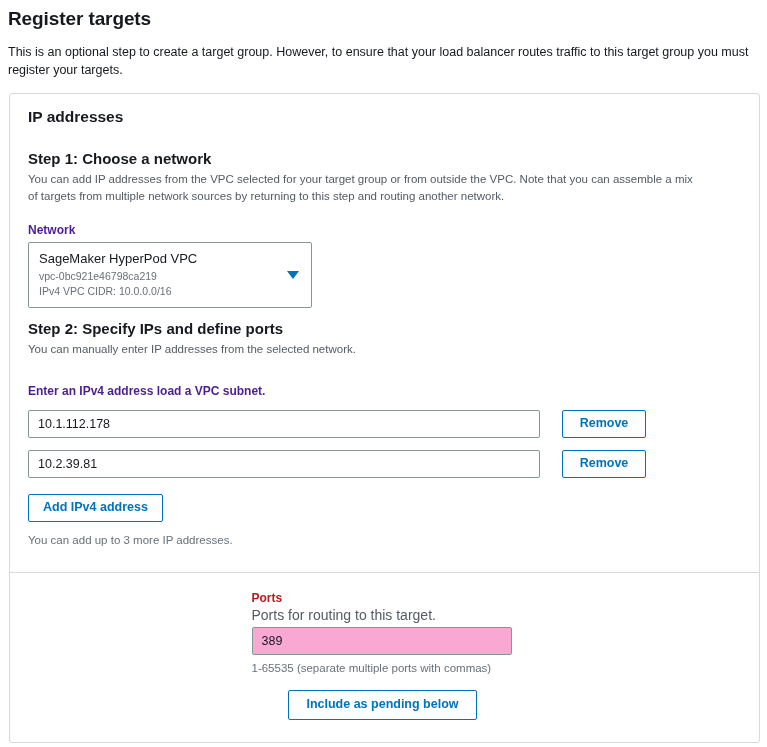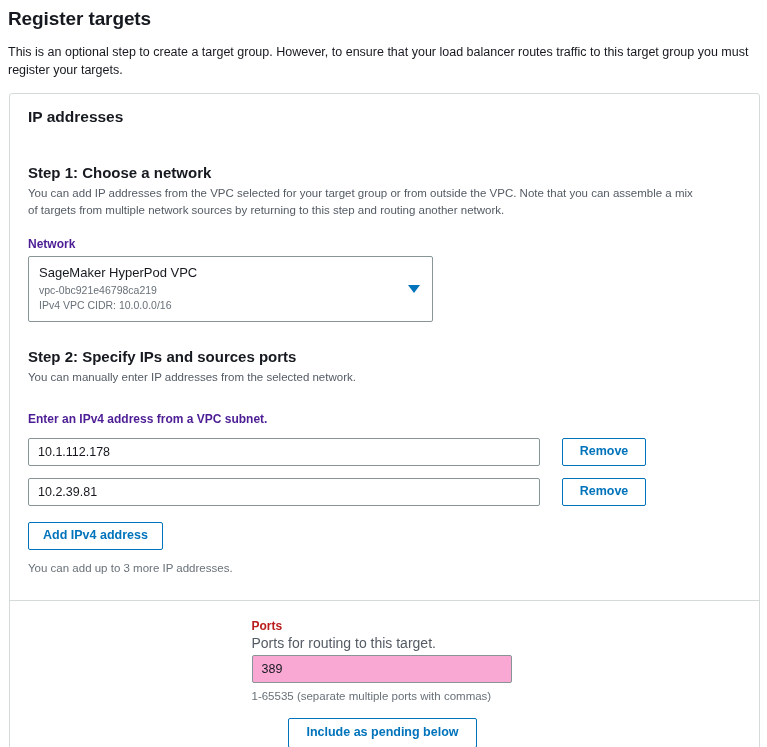--- a/index.html
+++ b/index.html
@@ -54,21 +54,21 @@
     font-size: 15.5px;
     font-weight: bold;
     color: #16191f;
   }
 
   .card-body {
     padding: 0 18px 26px 18px;
   }
 
   .step {
-    margin-top: 26px;
+    margin-top: 12px;
   }
   .step-title {
     font-size: 15px;
     font-weight: bold;
     color: #16191f;
     margin: 0 0 4px 0;
   }
   .step-desc {
     font-size: 11.5px;
     line-height: 1.5;
@@ -80,21 +80,21 @@
   .field-label {
     font-size: 12px;
     font-weight: bold;
     color: #4c1d95;
     margin: 18px 0 5px 0;
   }
 
   
   .select {
     position: relative;
-    width: 405px;
+    width: 284px;
     border: 1px solid #879596;
     border-radius: 2px;
     background: #ffffff;
     padding: 7px 34px 8px 10px;
     cursor: pointer;
   }
   .select-main {
     font-size: 13px;
     color: #16191f;
     line-height: 1.35;
@@ -233,24 +233,24 @@
 
         <div class="select">
           <div class="select-main">SageMaker HyperPod VPC</div>
           <div class="select-sub">vpc-0bc921e46798ca219</div>
           <div class="select-sub">IPv4 VPC CIDR: 10.0.0.0/16</div>
           <span class="select-arrow"></span>
         </div>
       </div>
 
       <div class="step">
-        <h3 class="step-title">Step 2: Specify IPs and sources ports</h3>
+        <h3 class="step-title">Step 2: Specify IPs and define ports</h3>
         <p class="step-desc">You can manually enter IP addresses from the selected network.</p>
 
-        <div class="field-label" style="margin-top:26px">Enter an IPv4 address from a VPC subnet.</div>
+        <div class="field-label" style="margin-top:26px">Enter an IPv4 address load a VPC subnet.</div>
 
         <div class="ip-row">
           <input class="text-input" type="text" value="10.1.112.178" style="">
           <button class="btn btn-remove">Remove</button>
         </div>
 
         <div class="ip-row">
           <input class="text-input" type="text" value="10.2.39.81" style="">
           <button class="btn btn-remove">Remove</button>
         </div>

